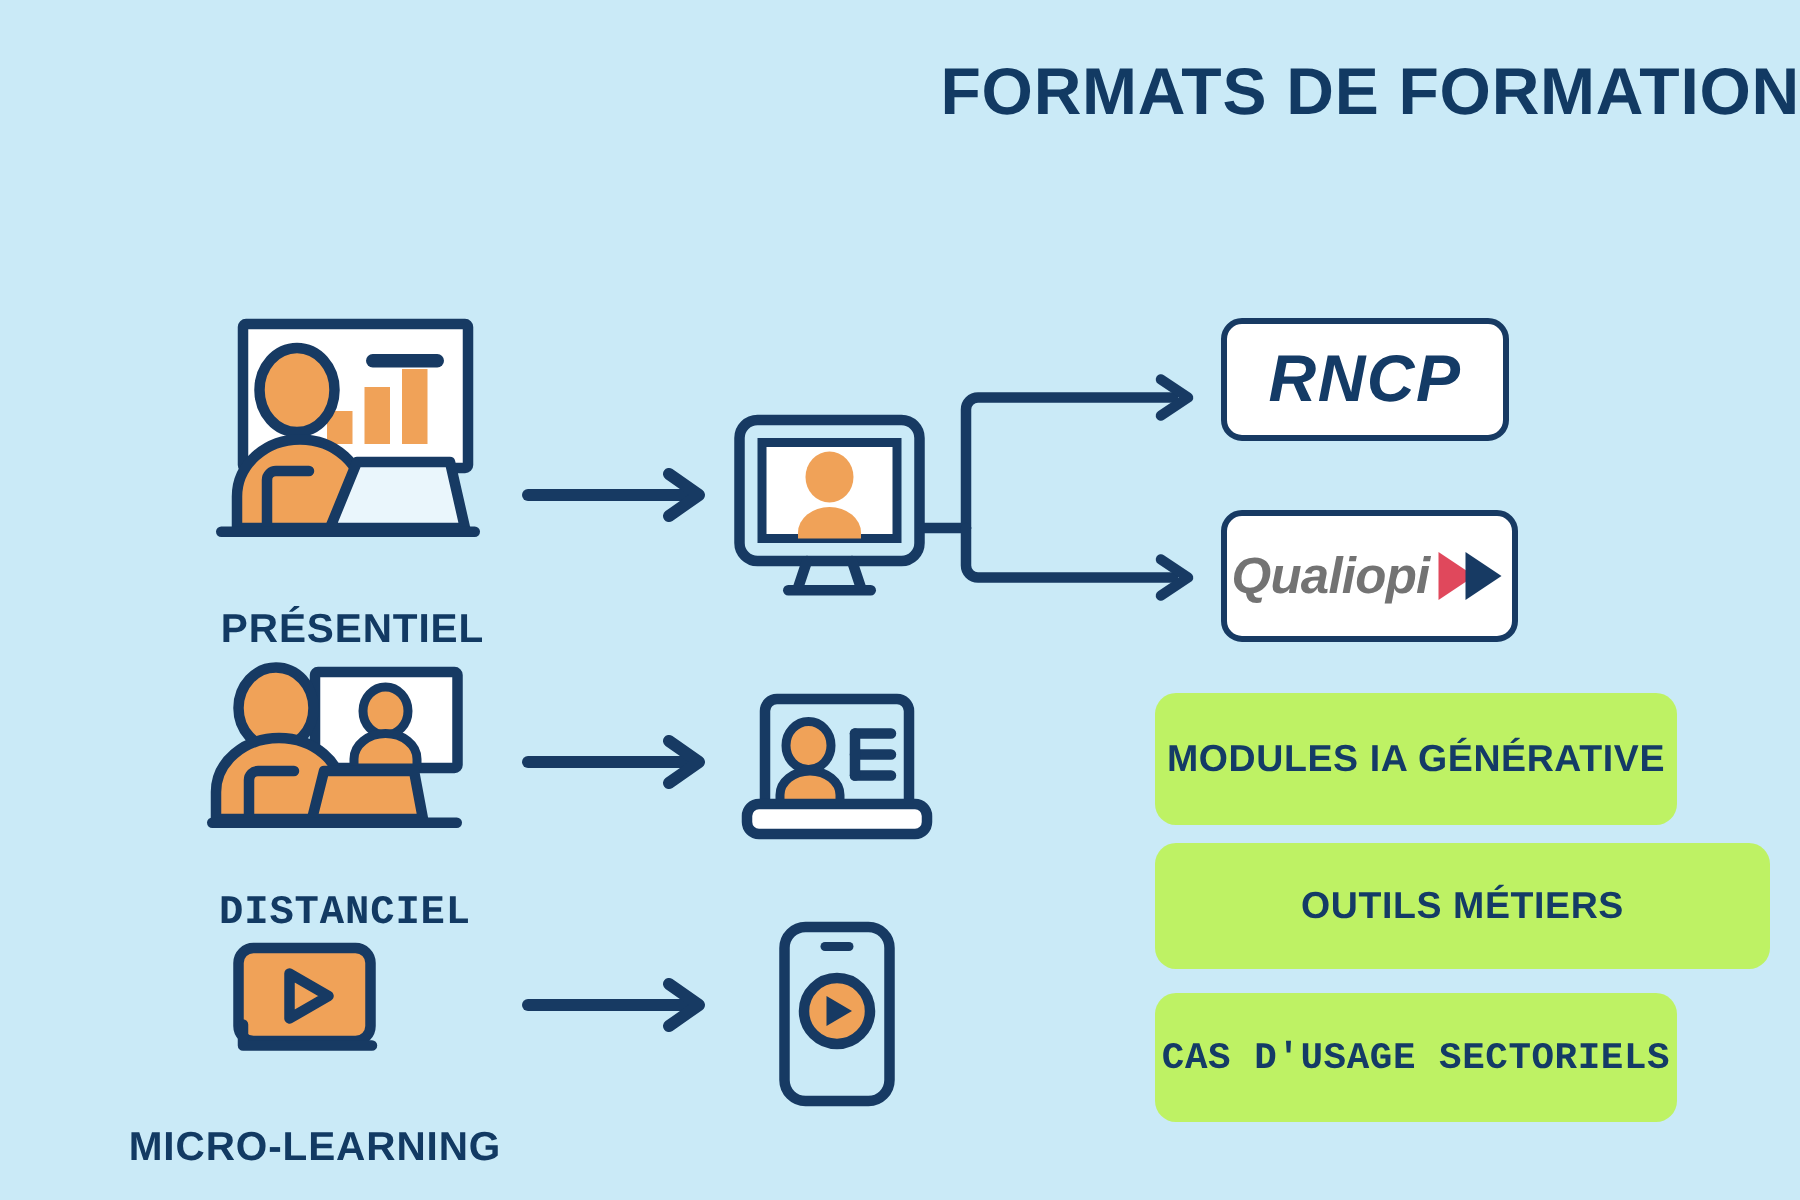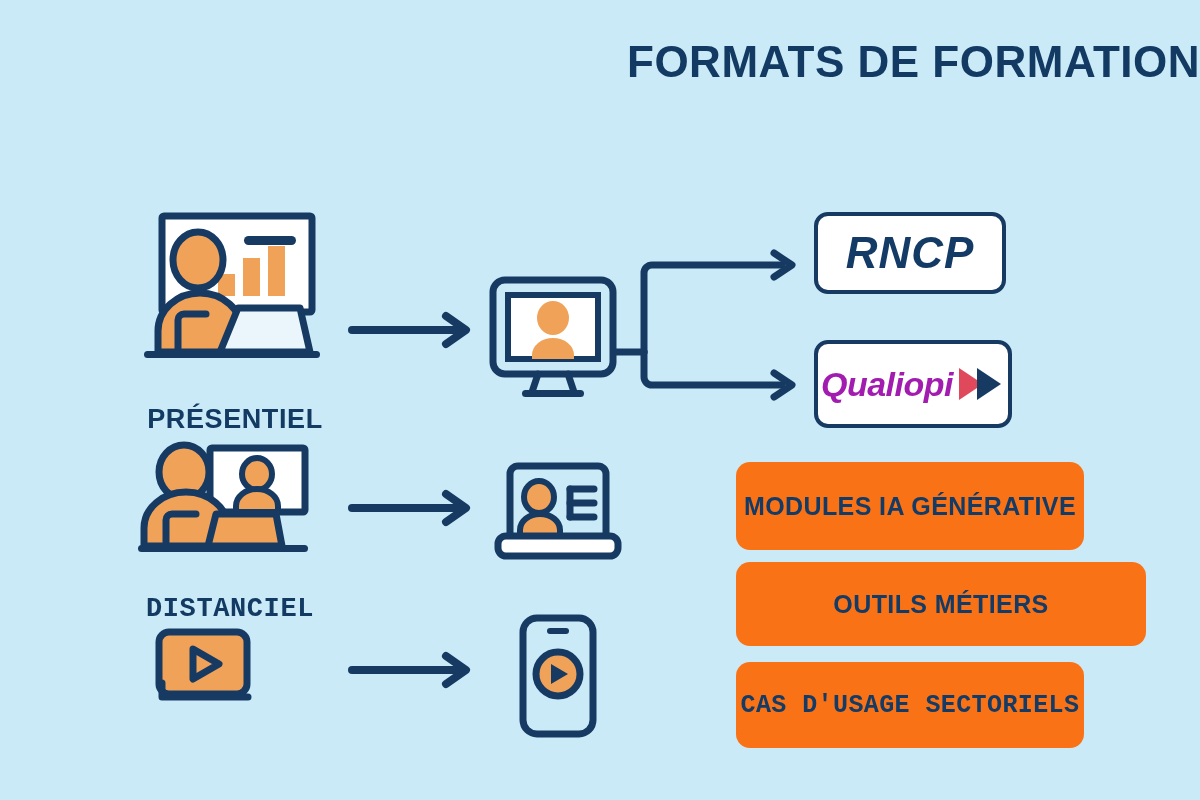--- a/index.html
+++ b/index.html
@@ -52,30 +52,31 @@
     border:4px solid #173A63;
     border-radius:14px;
     box-sizing:border-box;
     display:flex;align-items:center;justify-content:center;font-style:italic;
   }
   .rncp-text{
     color:#143B66;font-weight:bold;font-size:44px;letter-spacing:1px;
   }
   .qualiopi-wrap{display:flex;align-items:center;gap:4px;}
   .qualiopi-text{
-    color:#a21caf;font-weight:bold;font-size:34px;letter-spacing:-0.5px;
+    color:#737373;font-weight:bold;font-size:34px;letter-spacing:-0.5px;
   }
 
   
   .pill{
     position:absolute;
-    background:#f97316;
+    background:#bef264;
     border-radius:14px;
     display:flex;align-items:center;justify-content:center;
     box-sizing:border-box;
+    margin-left:34px;
   }
   .pill span{
     color:#143B66;
     font-weight:bold;
     font-size:25px;
     letter-spacing:0.4px;
     text-transform:uppercase;
     white-space:nowrap;
     font-stretch:condensed;
   }
@@ -136,20 +137,21 @@
   </div>
   <div class="fmt-label" style="left:60px;top:568px;width:340px;font-family:Liberation Mono, monospace;">DISTANCIEL</div>
 
   <div class="abs" style="left:150px;top:628px;width:110px;height:90px;">
     <svg width="110" height="90" viewBox="0 0 110 90">
       <rect x="9" y="4" width="88" height="62" rx="10" fill="#F0A258" stroke="#173A63" stroke-width="7"></rect>
       <path d="M43 21 l26 15 l-26 15 z" fill="#F0A258" stroke="#173A63" stroke-width="7" stroke-linejoin="round"></path>
       <path d="M12 55 v14 h86" fill="none" stroke="#173A63" stroke-width="7" stroke-linecap="round" stroke-linejoin="round"></path>
     </svg>
   </div>
+  <div class="fmt-label" style="left:40px;top:723px;width:340px;">MICRO-LEARNING</div>
 
   <div class="abs" style="left:348px;top:308px;width:128px;height:44px;">
     <svg width="128" height="44" viewBox="0 0 128 44">
       <path d="M4 22 H108" stroke="#173A63" stroke-width="8" stroke-linecap="round" fill="none"></path>
       <path d="M98 8 L118 22 L98 36" stroke="#173A63" stroke-width="8" stroke-linecap="round" stroke-linejoin="round" fill="none"></path>
     </svg>
   </div>
 
   <div class="abs" style="left:348px;top:486px;width:128px;height:44px;">
     <svg width="128" height="44" viewBox="0 0 128 44">

